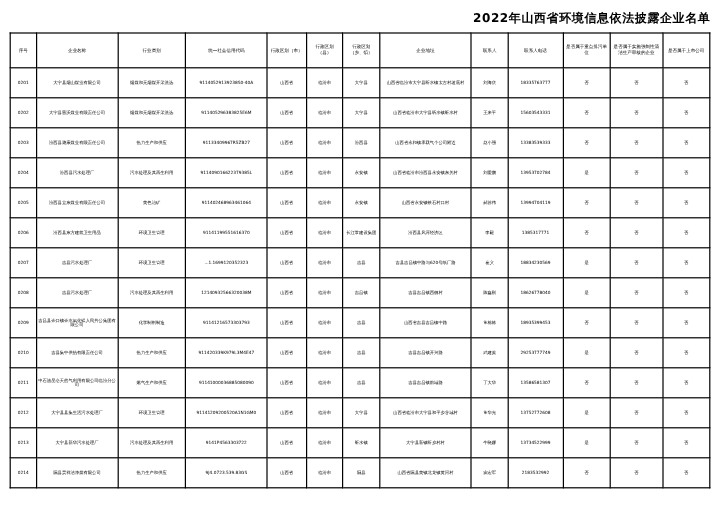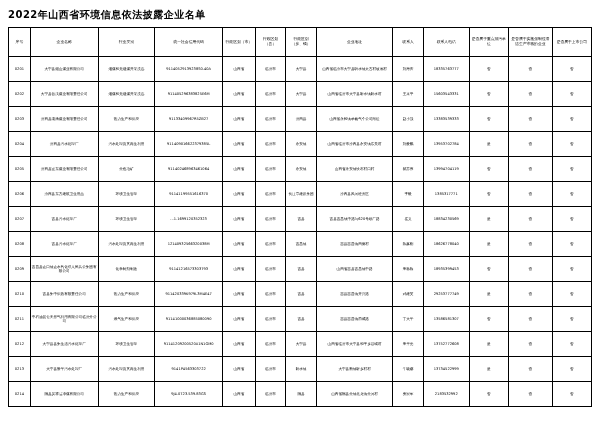--- a/index.html
+++ b/index.html
@@ -14,21 +14,21 @@
     color: #000000;
     overflow: hidden;
   }
   .page {
     width: 600px;
     height: 424px;
     box-sizing: border-box;
     padding: 6px 8px 0 8px;
   }
   .doc-title {
-    text-align: left;
+    text-align: right;
     font-size: 10px;
     font-weight: bold;
     letter-spacing: 0.5px;
     margin: 2px 0 5px 0;
     font-family: "DejaVu Sans", "Liberation Sans", sans-serif;
   }
   table.grid {
     border-collapse: collapse;
     width: 584px;
     table-layout: fixed;

